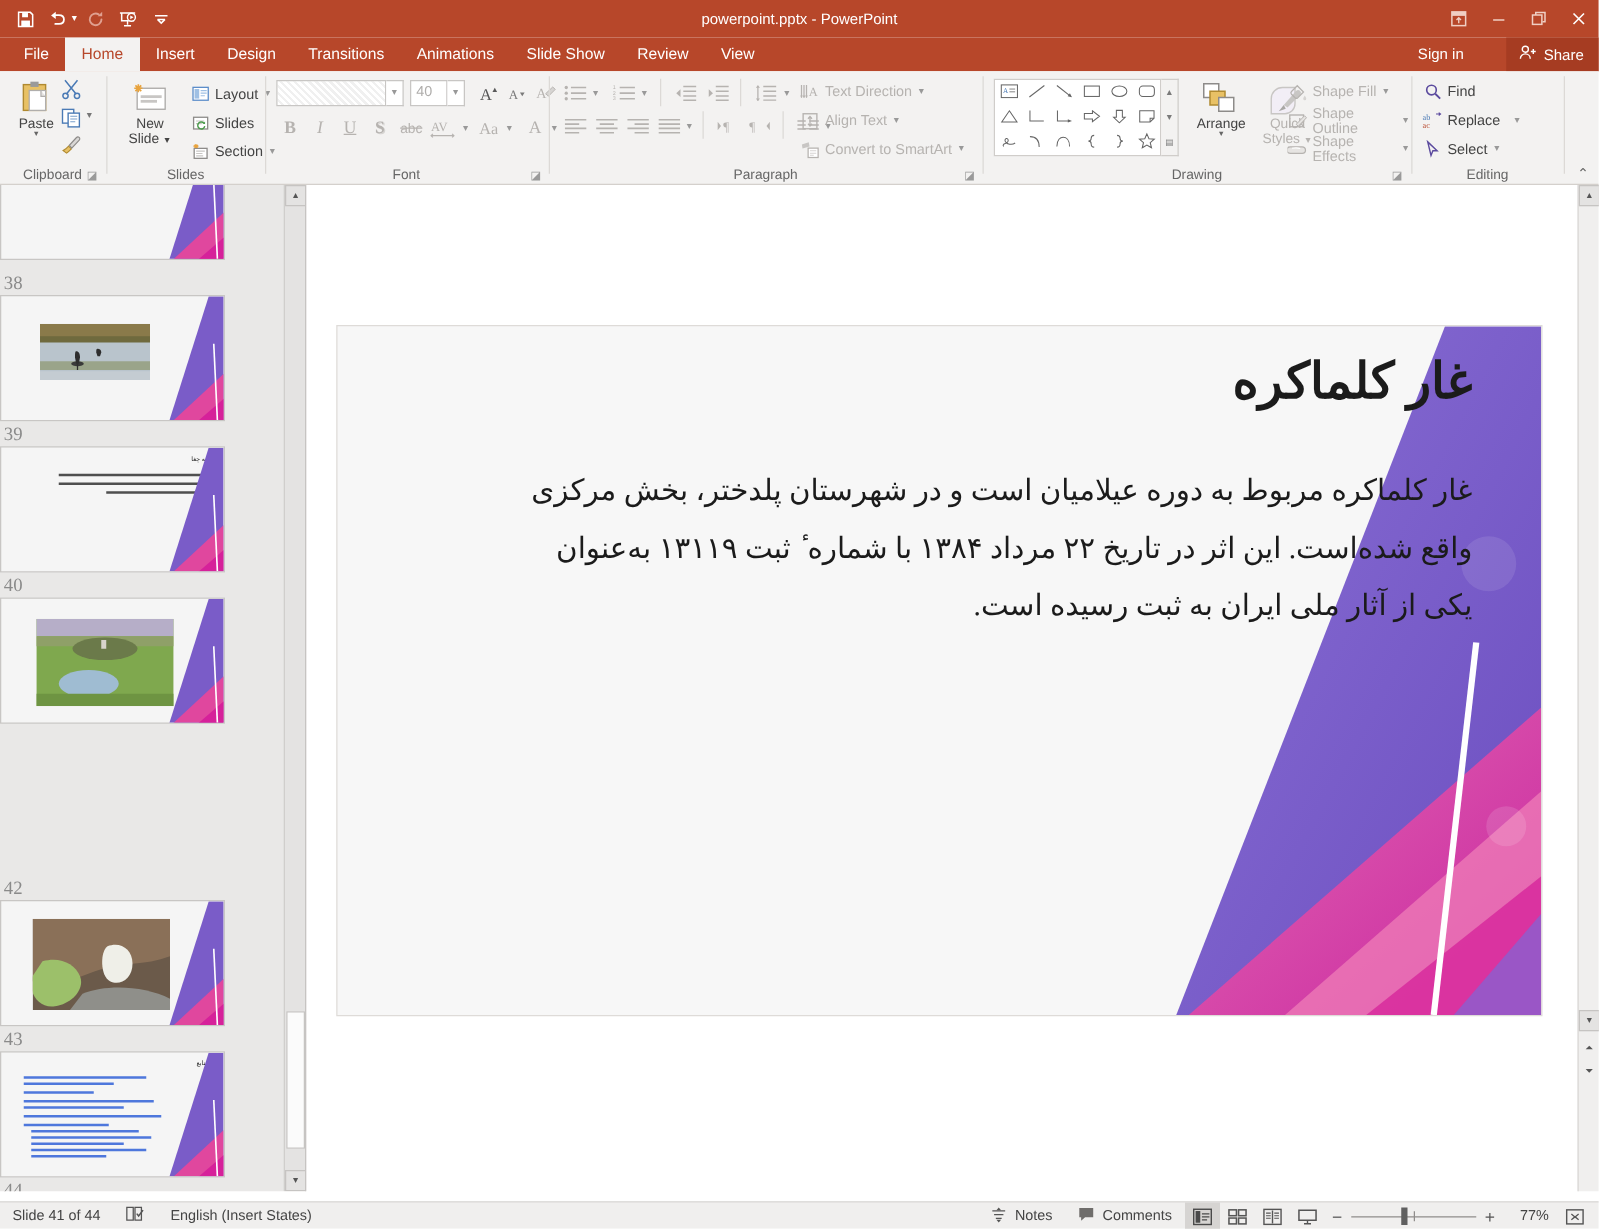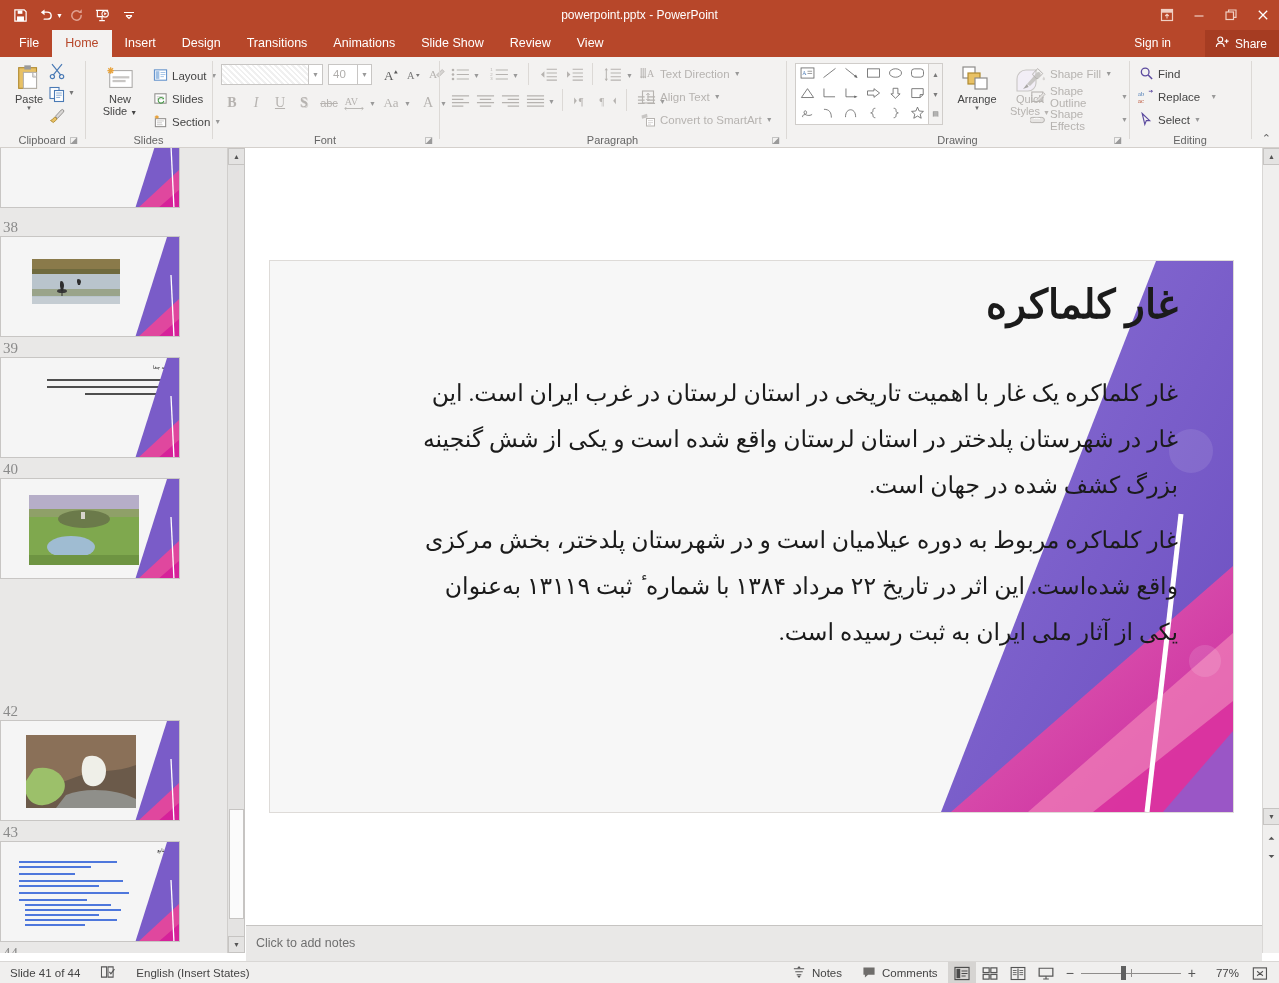--- a/index.html
+++ b/index.html
@@ -859,36 +859,32 @@
           <path d="M300 372 300 551 95 551z" fill="#f07fb8" opacity=".72"></path>
           <path d="M300 440 300 551 160 551z" fill="#d6219a" opacity=".75"></path>
           <path d="M300 470 300 551 230 551z" fill="#8a5fd0" opacity=".8"></path>
           <circle cx="258" cy="190" r="22" fill="#fff" opacity=".10"></circle>
           <circle cx="272" cy="400" r="16" fill="#fff" opacity=".13"></circle>
           <path d="M248 253 214 551" stroke="#ffffff" stroke-width="5"></path>
         </svg>
       </div>
       <div class="slide-title">غار کلماکره</div>
       <div class="slide-body">
-        <p>غار کلماکره  یک غار با اهمیت تاریخی در استان لرستان در غرب ایران است. این غار در شهرستان پلدختر در استان لرستان واقع شده است و یکی از شش گنجینه بزرگ کشف شده در جهان است.</p>
         <p>غار کلماکره مربوط به دوره عیلامیان است و در شهرستان پلدختر، بخش مرکزی واقع شده‌است. این اثر در تاریخ ۲۲ مرداد ۱۳۸۴ با شماره ٔ ثبت ۱۳۱۱۹ به‌عنوان یکی از آثار ملی ایران به ثبت رسیده است.</p>
       </div>
     </div>
   </div>
 
   <div class="stage-scroll">
     <div class="sb-arrow" style="position:absolute; top:0; left:0;">▲</div>
     <div class="sb-arrow" style="position:absolute; top:660px; left:0;">▼</div>
     <div style="position:absolute; top:682px; left:0; width:17px; height:17px; display:flex; align-items:center; justify-content:center; font-size:8px; color:#555;">⏶</div>
     <div style="position:absolute; top:700px; left:0; width:17px; height:17px; display:flex; align-items:center; justify-content:center; font-size:8px; color:#555;">⏷</div>
   </div>
 
-  <div class="notes">
-    <div class="notes-txt">Click to add notes</div>
-  </div>
 
   <div class="status">
     <div class="st-item">Slide 41 of 44</div>
     <div class="st-item">
       <span>
         <svg width="16" height="14" viewBox="0 0 17 15">
             <path d="M1.5 2h5.5v11H1.5z" fill="none" stroke="#555" stroke-width="1.1"></path>
             <path d="M8.5 2H14v11H8.5z" fill="none" stroke="#555" stroke-width="1.1"></path>
             <path d="M10 7.4 11.6 9.4 15.4 4.4" fill="none" stroke="#555" stroke-width="1.3"></path>
           </svg>

